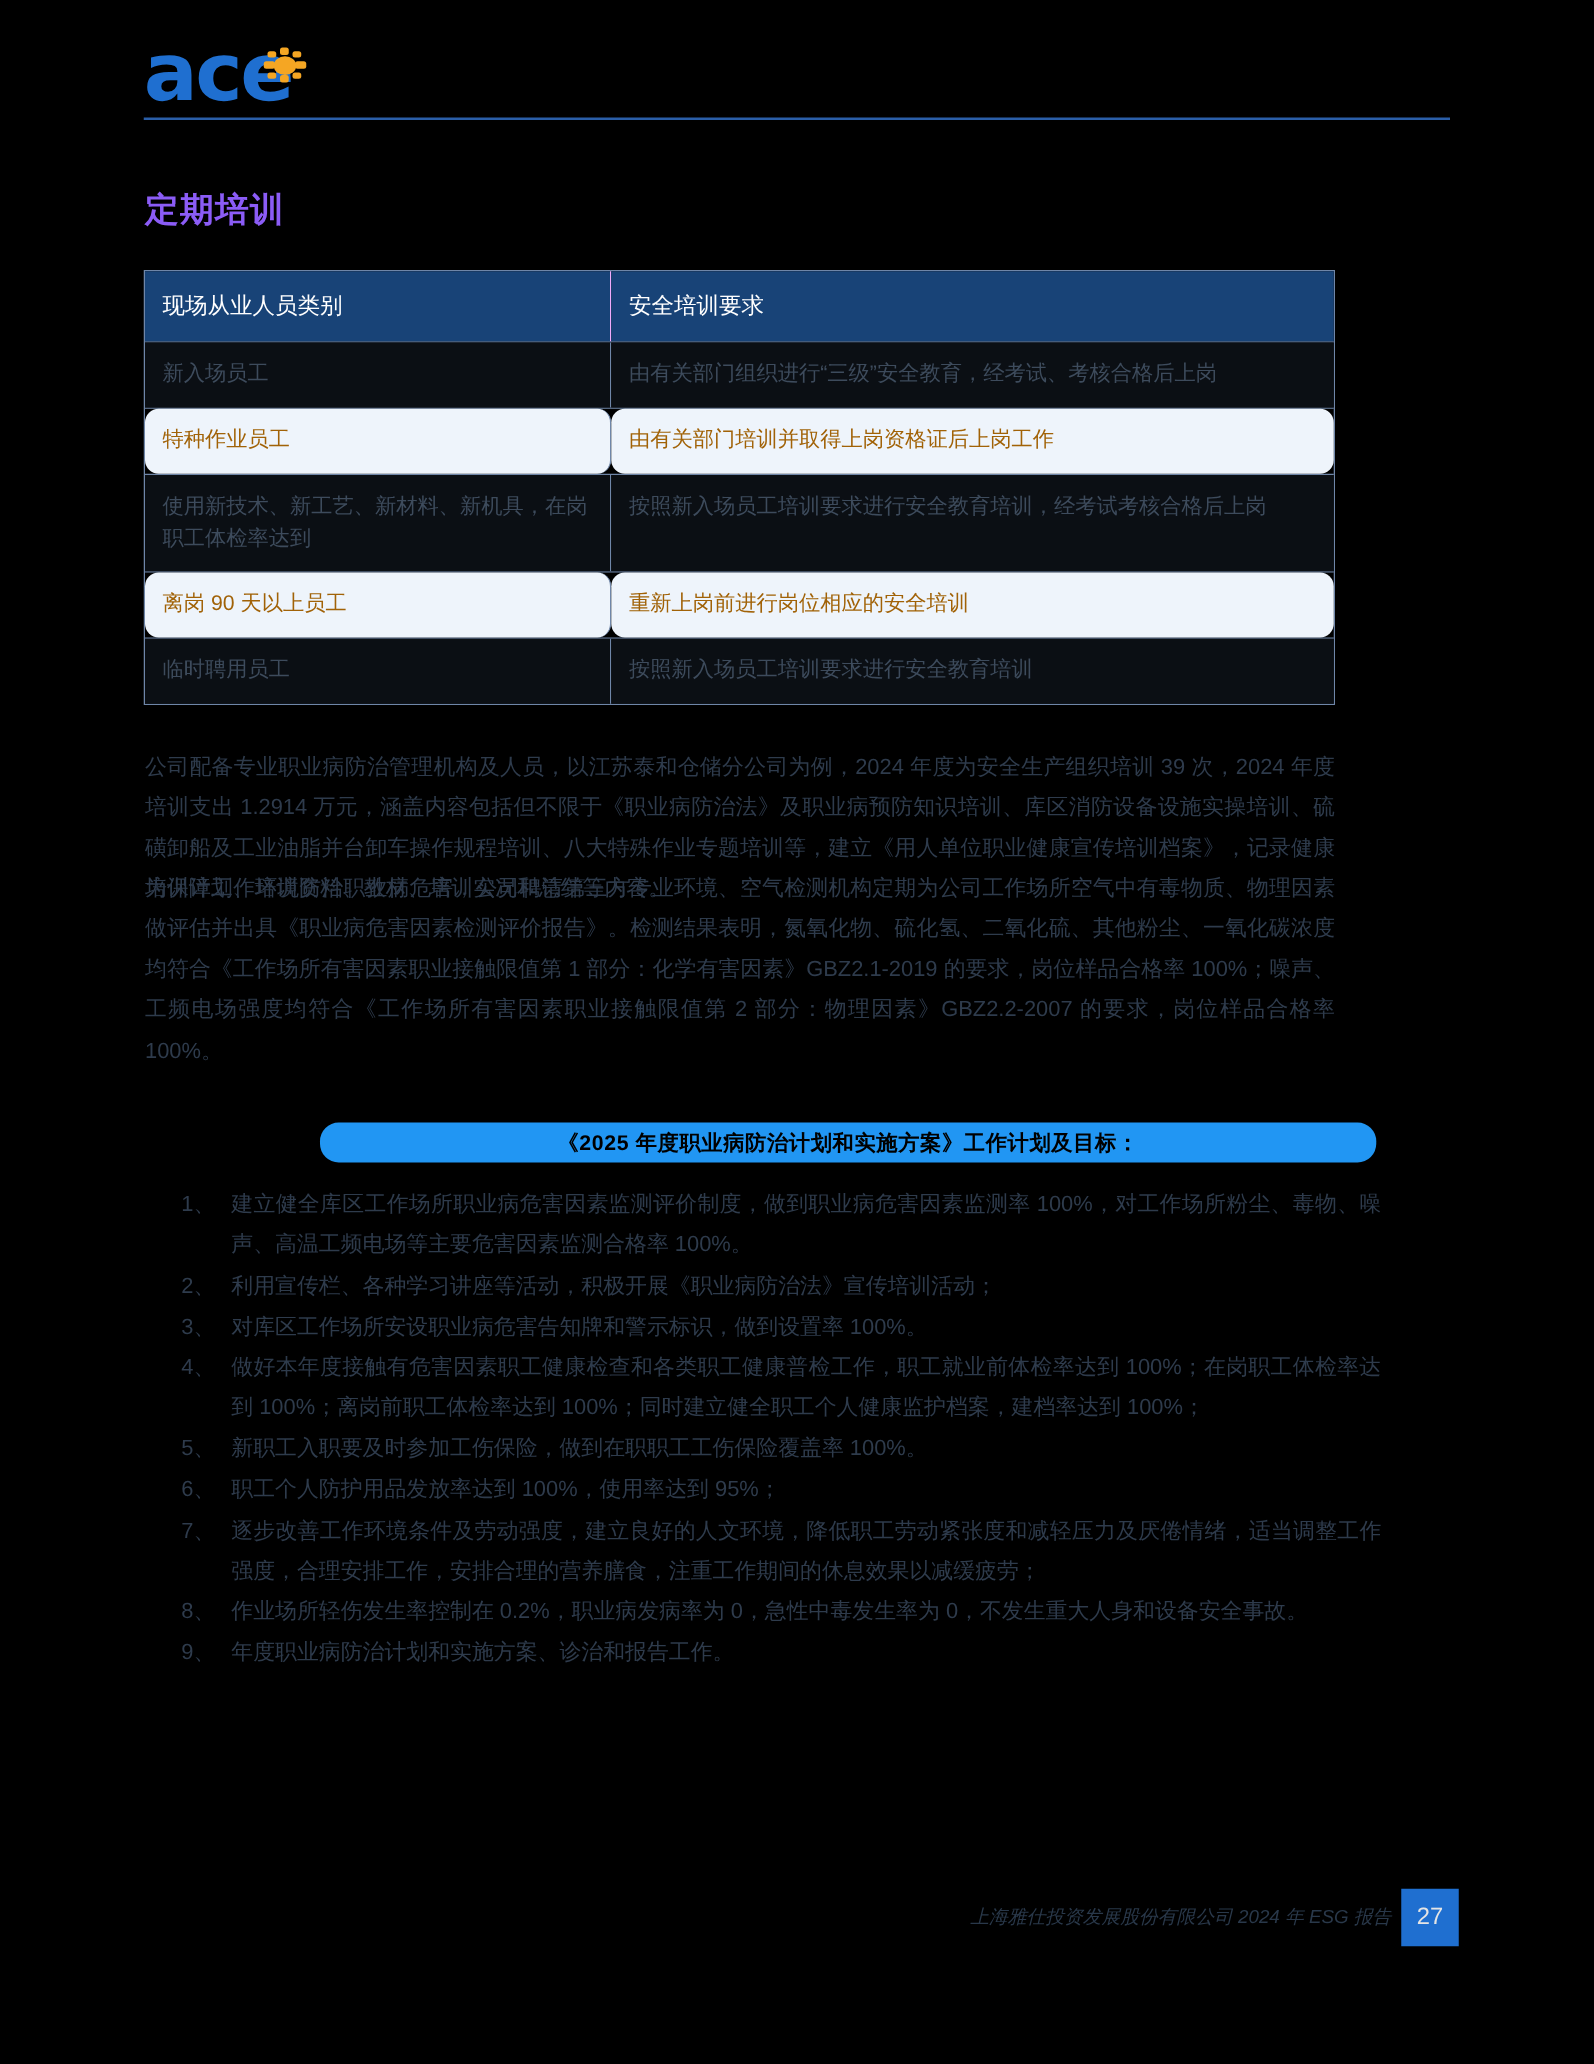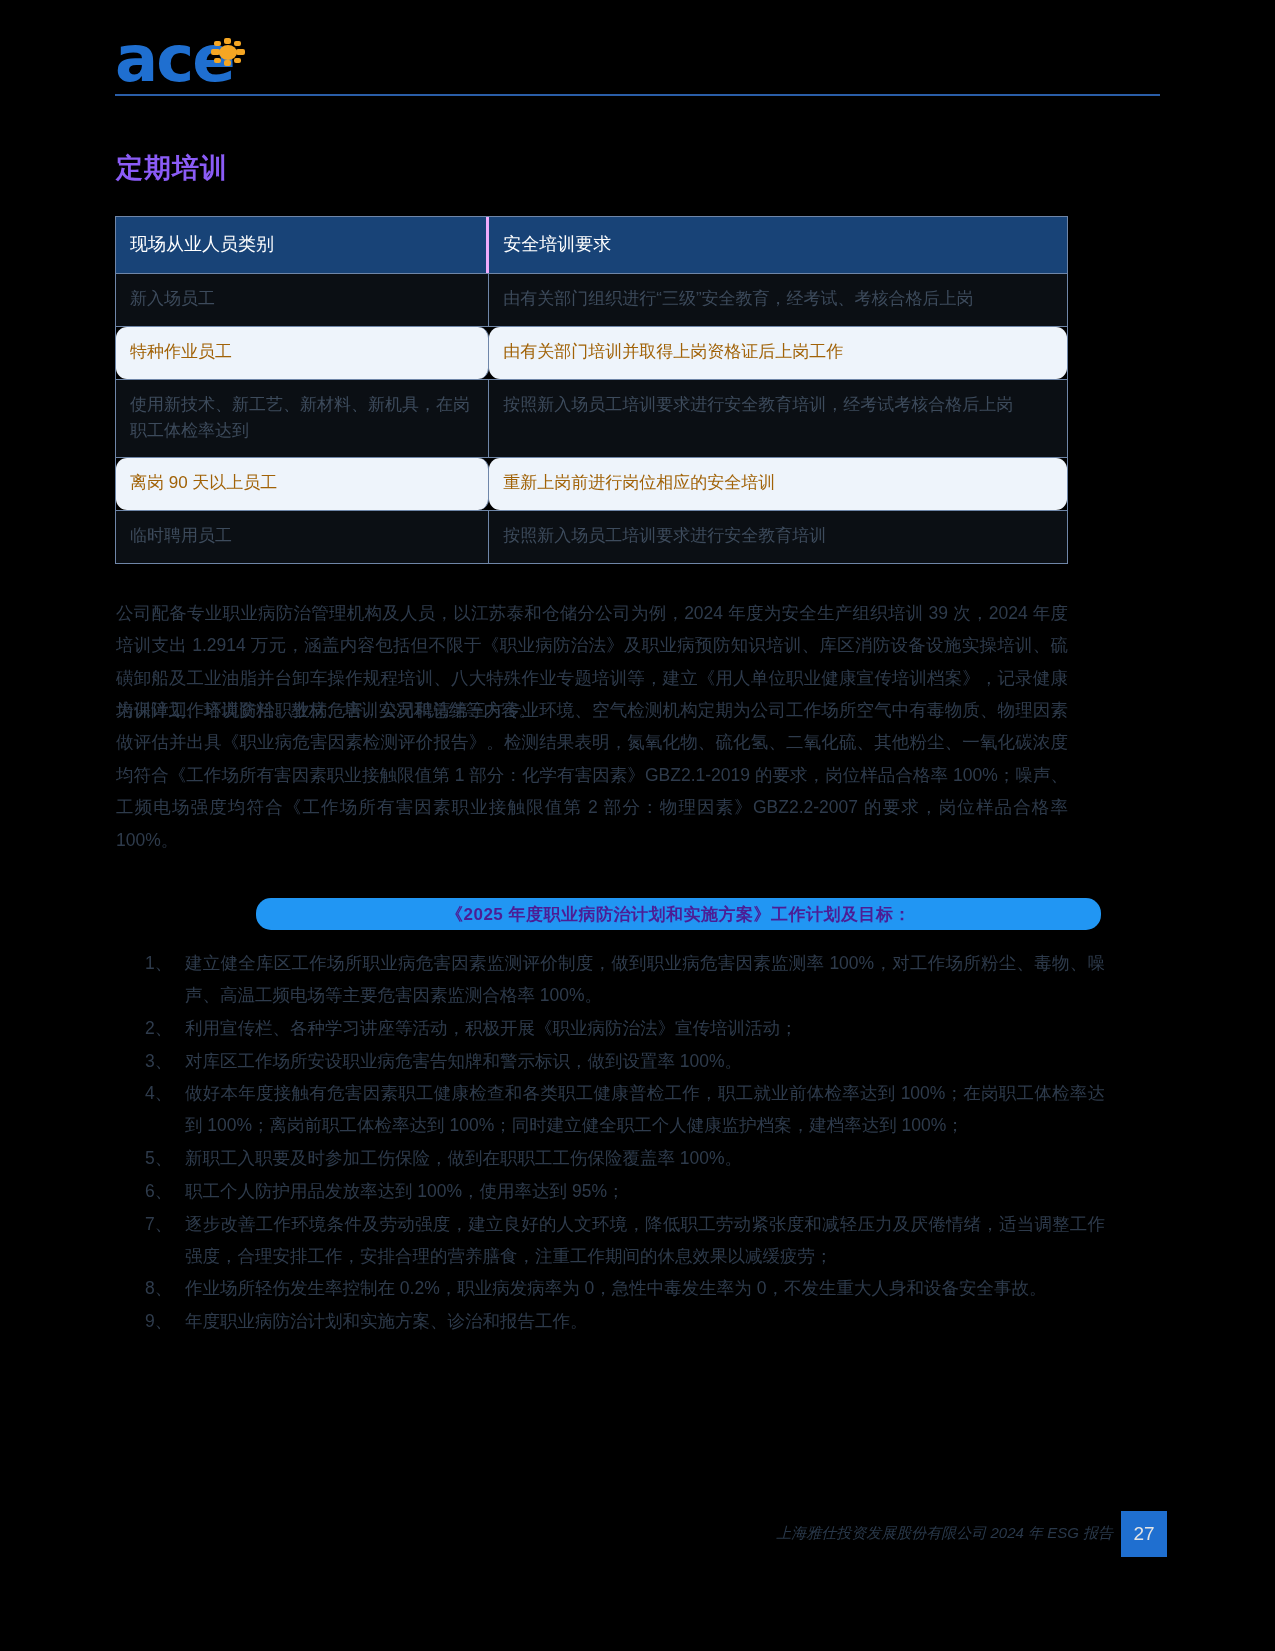--- a/index.html
+++ b/index.html
@@ -109,21 +109,21 @@
   .tcell.c2 {
     width: 579px;
   }
   .trow.head .tcell {
     background: #184377;
     color: #ffffff;
     font-size: 18px;
     padding-top: 14px;
     padding-bottom: 14px;
   }
-  .trow.head .tcell.c1 { border-right: 3px solid #f0abfc; }
+  .trow.head .tcell.c1 { border-right: 1px solid #f0abfc; }
   .trow.dark .tcell {
     background: #0b0f14;
     color: #3d4b5c;
   }
   .trow.light .tcell {
     background: #eef4fb;
     color: #a16207;
     border-radius: 11px;
   }
   .row-h-52 .tcell { min-height: 52px; }
@@ -143,21 +143,21 @@
   #para2 { top: 694px; }
 
   
   .banner {
     position: absolute;
     left: 256px;
     top: 898px;
     width: 845px;
     height: 32px;
     background: #2196f3;
-    color: #4c1d95;
+    color: #000000;
     font-size: 17px;
     font-weight: bold;
     display: flex;
     align-items: center;
     justify-content: center;
     letter-spacing: 0.5px;
     border-radius: 15px;
   }
 
   

